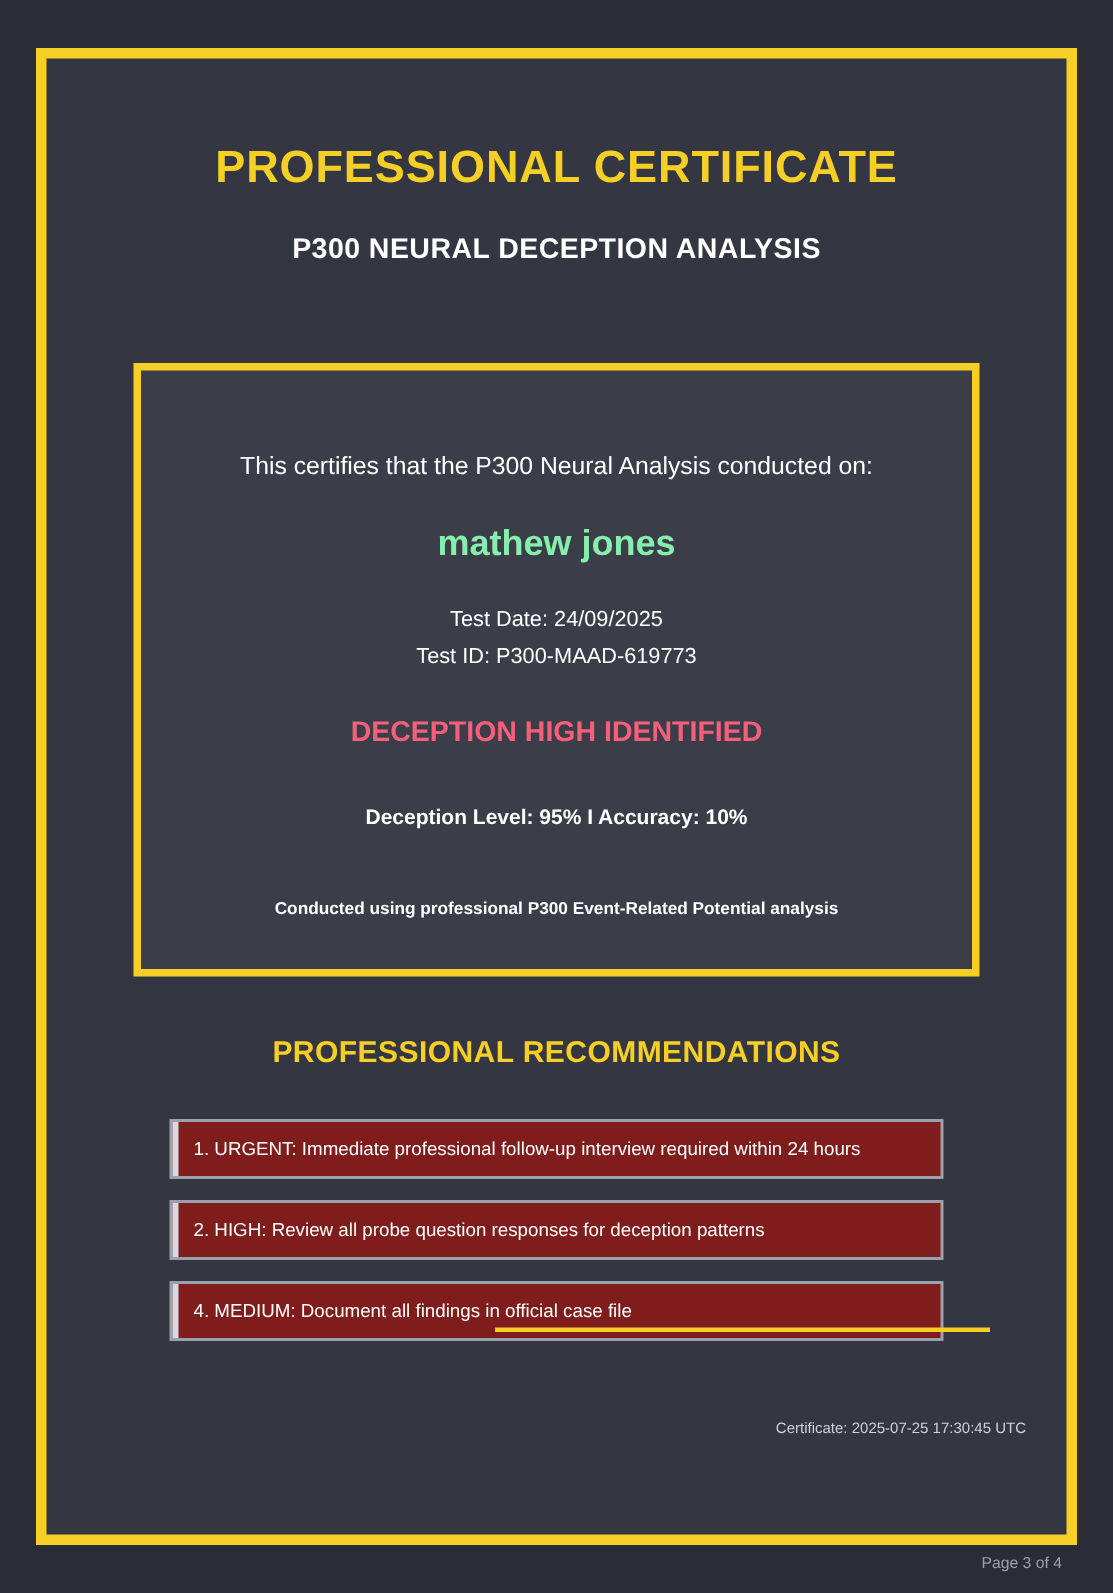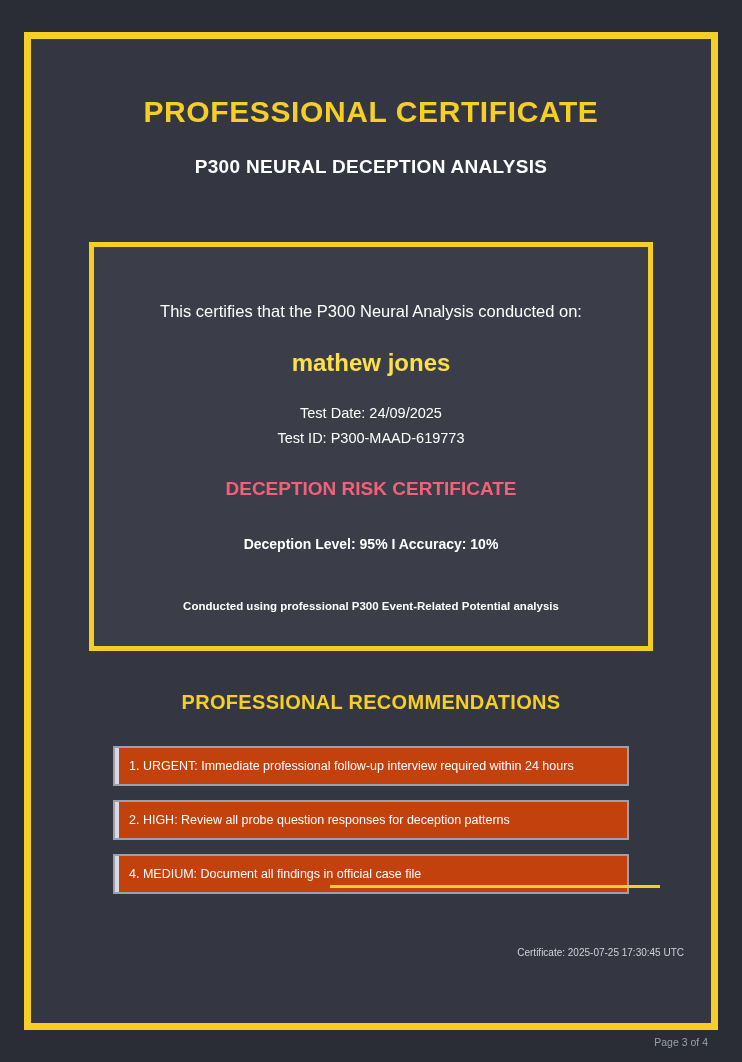--- a/index.html
+++ b/index.html
@@ -64,21 +64,21 @@
     background: #3b3e49;
   }
   .certifies-line {
     text-align: center;
     color: #ffffff;
     font-size: 16.5px;
     margin-top: 15px;
   }
   .subject-name {
     text-align: center;
-    color: #fde047;
+    color: #86efac;
     font-size: 24px;
     font-weight: bold;
     margin-top: 28px;
   }
   .meta-line {
     text-align: center;
     color: #ffffff;
     font-size: 14.5px;
     margin-top: 28px;
   }
@@ -113,21 +113,21 @@
     font-weight: bold;
     letter-spacing: 0.3px;
     margin-top: 40px;
   }
   .rec-list {
     margin: 32px 46px 0 46px;
   }
   .rec-item {
     position: relative;
     border: 2px solid #9aa0ad;
-    background: #c2410c;
+    background: #7f1d1d;
     color: #ffffff;
     font-size: 12.5px;
     padding: 11px 14px;
     margin-bottom: 14px;
     box-sizing: border-box;
   }
   .rec-item .accent {
     position: absolute;
     left: 0;
     top: 0;
@@ -174,21 +174,21 @@
       <div class="inner-box">
 
         <div class="certifies-line">This certifies that the P300 Neural Analysis conducted on:</div>
 
         <div class="subject-name">mathew jones</div>
 
         <div class="meta-line">Test Date: 24/09/2025</div>
 
         <div class="meta-line second">Test ID: P300-MAAD-619773</div>
 
-        <div class="risk-line">DECEPTION RISK CERTIFICATE</div>
+        <div class="risk-line">DECEPTION HIGH IDENTIFIED</div>
 
         <div class="levels-line">Deception Level: 95% I Accuracy: 10%</div>
 
         <div class="method-line">Conducted using professional P300 Event-Related Potential analysis</div>
 
       </div>
 
       <div class="recommendations-title">PROFESSIONAL RECOMMENDATIONS</div>
 
       <div class="rec-list">

